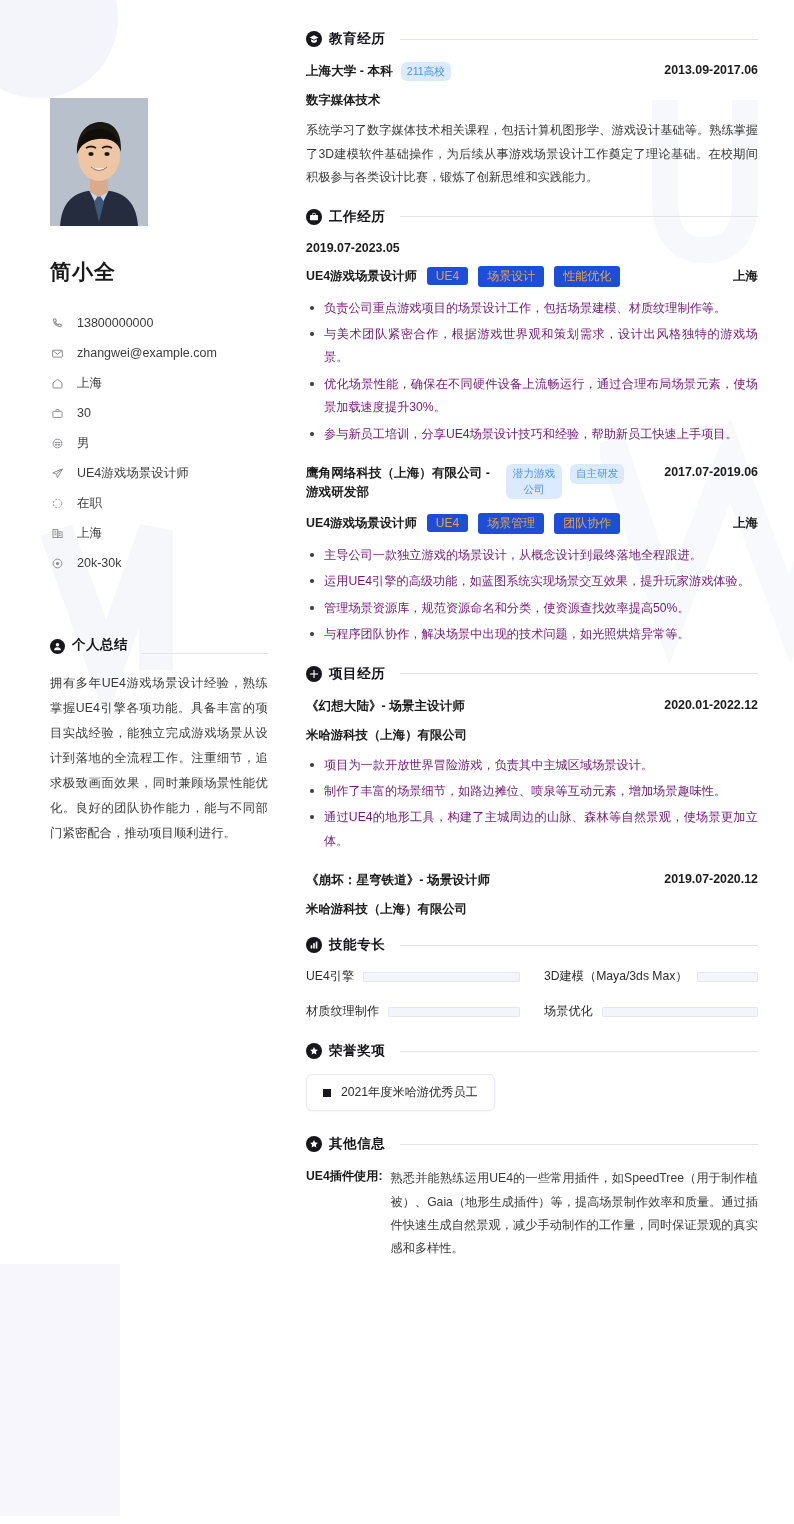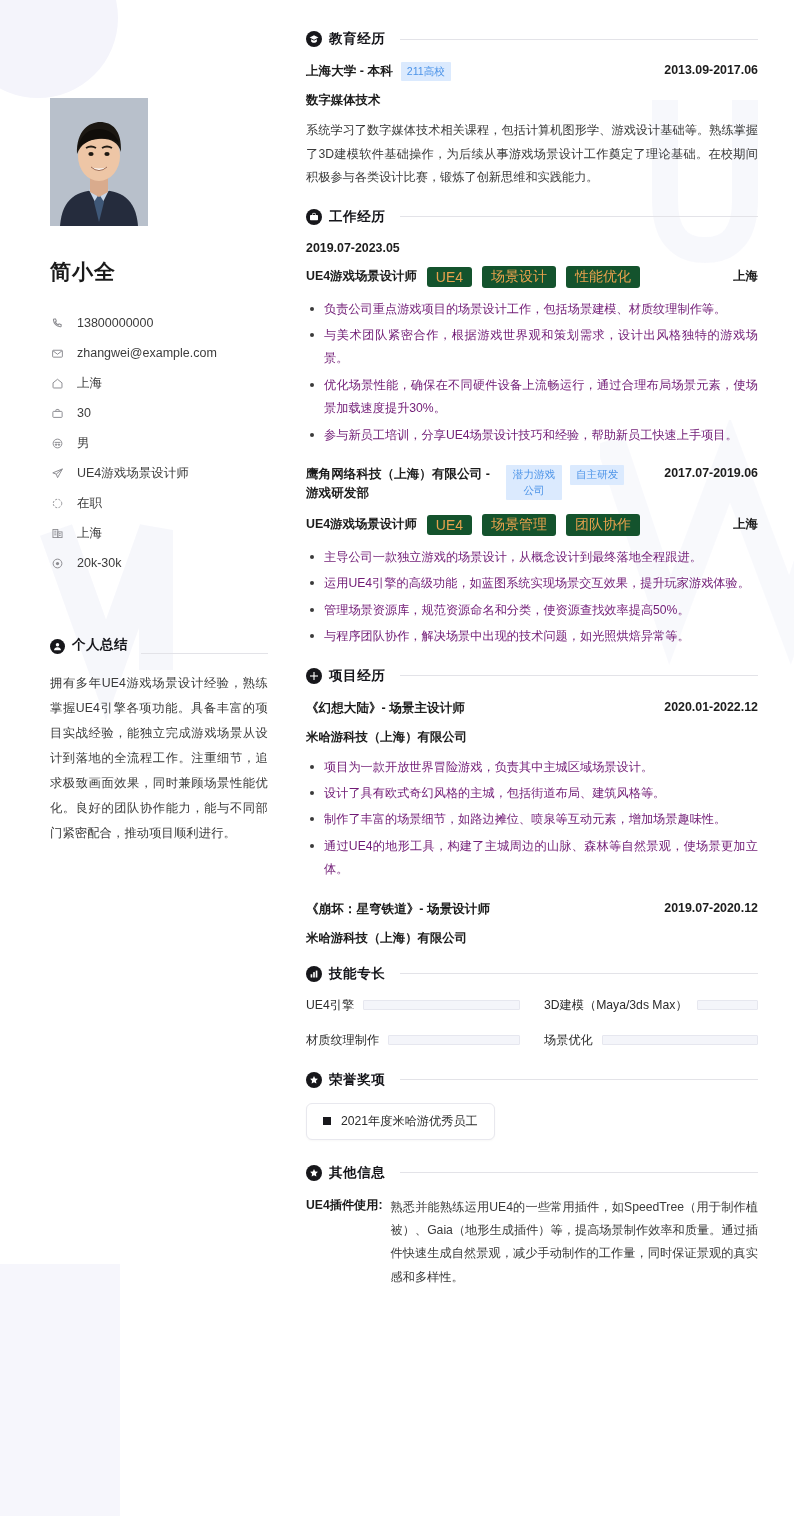--- a/index.html
+++ b/index.html
@@ -87,31 +87,31 @@
   .entry-row1 {
     display:flex; align-items:flex-start; justify-content:space-between; gap:10px;
   }
   .entry-left { display:flex; flex-wrap:wrap; align-items:flex-start; gap:8px; max-width:360px;justify-content:flex-end; }
   .entry-title { font-size:12.6px; font-weight:bold; color:#1c1c1c; line-height:1.5; }
   .entry-date {
     font-size:12.4px; font-weight:bold; color:#1c1c1c; white-space:nowrap; padding-top:1px;
   }
   .tag-blue {
     display:inline-block; background:#dbeafe; color:#4d94e8;
-    font-size:10.6px; line-height:1.45; padding:2px 6px; border-radius:1px;
+    font-size:10.6px; line-height:1.45; padding:2px 6px; border-radius:6px;
     max-width:56px; text-align:center;
   }
   .entry-row2 {
     display:flex; align-items:center; justify-content:space-between; gap:10px; margin-top:11px;
   }
   .row2-left { display:flex; align-items:center; flex-wrap:wrap; gap:10px; }
   .entry-role { font-size:12.4px; font-weight:bold; color:#1c1c1c; }
   .tag-orange {
-    display:inline-block; background:#14532d; color:#e8a24d;
-    font-size:14px; padding:2px 9px; border-radius:3px; white-space:nowrap;
+    display:inline-block; background:#1d4ed8; color:#e8a24d;
+    font-size:12px; padding:2px 9px; border-radius:3px; white-space:nowrap;
   }
   .entry-loc { font-size:12.4px; font-weight:bold; color:#1c1c1c; white-space:nowrap; }
 
   .entry-sub { font-size:12.4px; font-weight:bold; color:#1c1c1c; margin-top:11px; }
 
   .bullets { margin-top:10px; list-style:none; }
   .bullets li {
     position:relative; padding-left:18px; font-size:12.2px; line-height:1.92;
     color:#701a75; margin-bottom:3px; text-align:justify;
   }
@@ -415,21 +415,20 @@
       </div>
 
       <div class="entry">
         <div class="entry-row1">
           <span class="entry-title">《幻想大陆》- 场景主设计师</span>
           <span class="entry-date">2020.01-2022.12</span>
         </div>
         <div class="entry-sub">米哈游科技（上海）有限公司</div>
         <ul class="bullets">
           <li>项目为一款开放世界冒险游戏，负责其中主城区域场景设计。</li>
-          <li>设计了具有欧式奇幻风格的主城，包括街道布局、建筑风格等。</li>
           <li>制作了丰富的场景细节，如路边摊位、喷泉等互动元素，增加场景趣味性。</li>
           <li>通过UE4的地形工具，构建了主城周边的山脉、森林等自然景观，使场景更加立体。</li>
         </ul>
       </div>
 
       <div class="entry">
         <div class="entry-row1">
           <span class="entry-title">《崩坏：星穹铁道》- 场景设计师</span>
           <span class="entry-date">2019.07-2020.12</span>
         </div>

